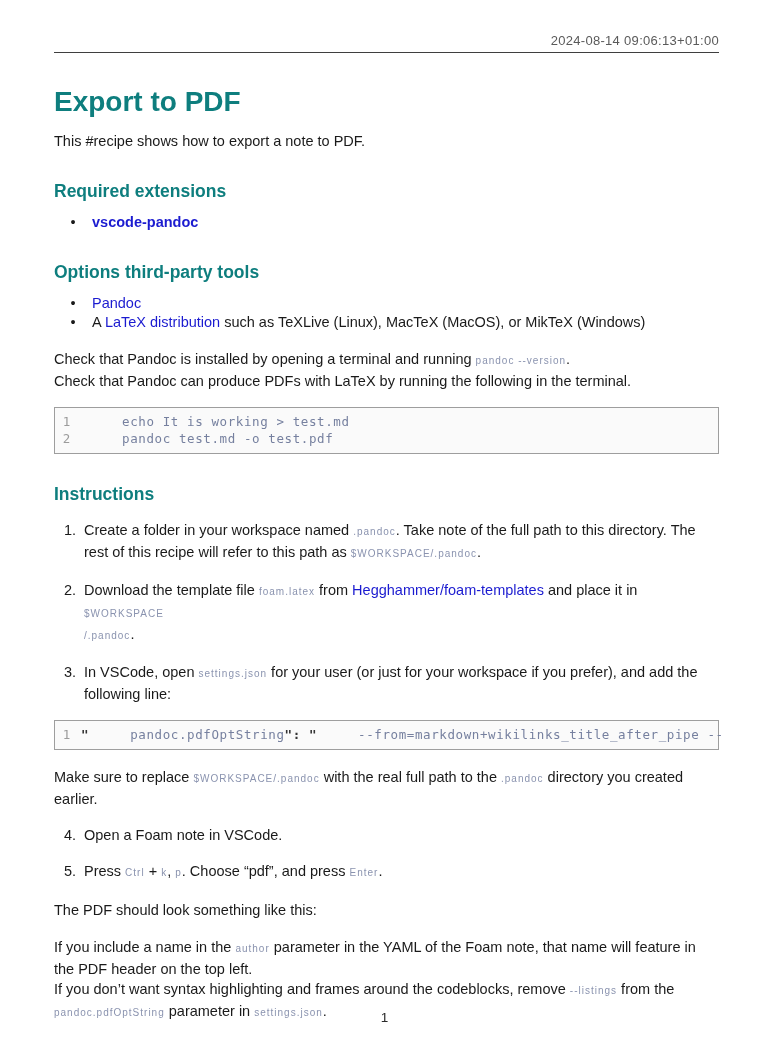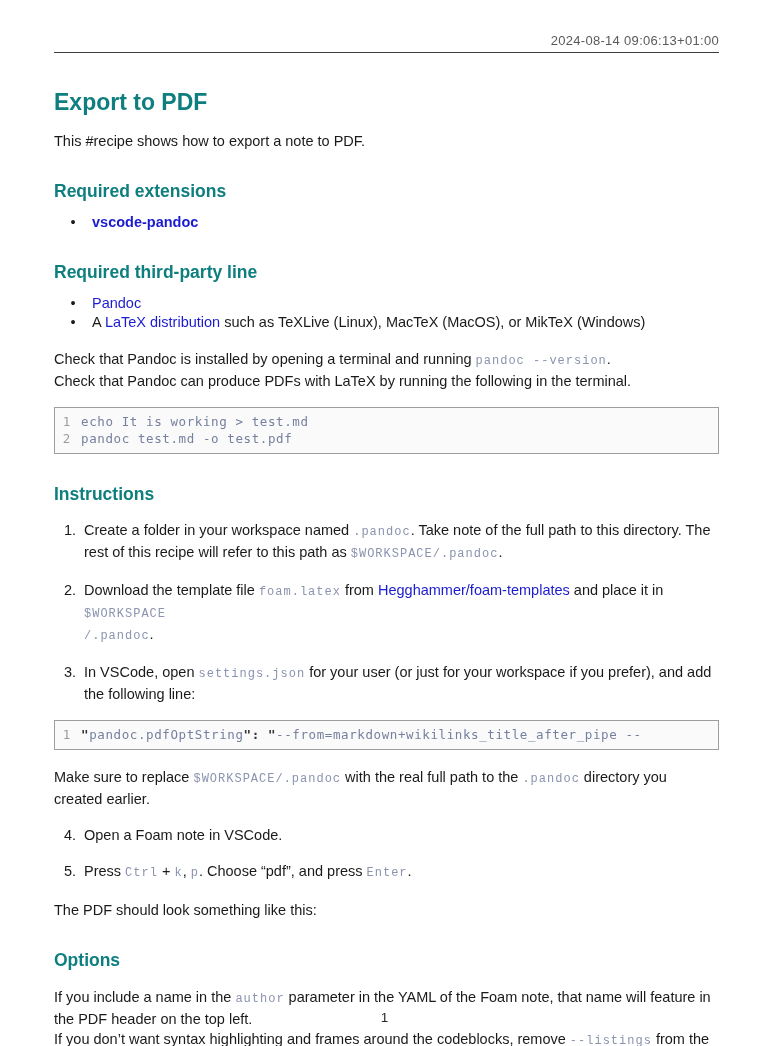--- a/index.html
+++ b/index.html
@@ -31,21 +31,21 @@
   }
   .header-rule{
     position:absolute;top:52px;left:54px;width:665px;
     border-top:1.2px solid var(--rule);
   }
   main{
     position:absolute;top:53px;left:54px;width:665px;
   }
   main h1{
     color:var(--heading);
-    font-size:23px;line-height:24px;
+    font-size:28px;line-height:24px;
     font-weight:bold;
     margin:37px 0 0 0;
   }
   main h2{
     color:var(--heading);
     font-size:17.5px;line-height:19px;
     font-weight:bold;
     margin:31px 0 0 0;
   }
   main p{
@@ -86,25 +86,25 @@
     letter-spacing:0.6px;
     white-space:pre;
   }
   .code-line .line-num{
     width:26px;flex:0 0 26px;
     text-align:right;
     color:var(--line-num);
     padding-right:10px;
     box-sizing:border-box;
   }
-  .code-line .code-text{color:var(--block-code);}
+  .code-line .code-text{color:var(--block-code);margin-left:41px;}
   .code-line .code-punct{color:var(--code-punct);font-weight:bold;}
   .inline-code{
-    font-family:Liberation Mono, monospace;
-    font-size:12px;
+    font-family:Liberation Sans, sans-serif;
+    font-size:10px;
     letter-spacing:1px;
     color:var(--inline-code);
   }
   a.doc-link{
     color:var(--link);
     text-decoration:none;
     cursor:pointer;
   }
   a.doc-link.bold{font-weight:bold;text-align:center;}
   footer{
@@ -123,21 +123,21 @@
   <main id="doc-body">
       <h1>Export to PDF</h1>
       <p><span>This #recipe shows how to export a note to PDF.</span></p>
       <h2>Required extensions</h2>
       <div class="ul-list">
         <div class="ul-item">
           <span class="marker">•</span>
           <span class="item-body"><a class="doc-link bold">vscode-pandoc</a></span>
         </div>
       </div>
-      <h2>Required third-party line</h2>
+      <h2>Options third-party tools</h2>
       <div class="ul-list">
         <div class="ul-item">
           <span class="marker">•</span>
           <span class="item-body"><a class="doc-link">Pandoc</a></span>
         </div>
         <div class="ul-item">
           <span class="marker">•</span>
           <span class="item-body"><span>A </span><a class="doc-link">LaTeX distribution</a><span> such as TeXLive (Linux), MacTeX (MacOS), or MikTeX (Windows)</span></span>
         </div>
       </div>
@@ -165,19 +165,18 @@
       <p><span>Make sure to replace </span><span class="inline-code">$WORKSPACE/.pandoc</span><span> with the real full path to the </span><span class="inline-code">.pandoc</span><span> directory you created earlier.</span></p>
       <div class="ol-item">
         <span class="marker">4.</span>
         <div class="item-body"><span>Open a Foam note in VSCode.</span></div>
       </div>
       <div class="ol-item">
         <span class="marker">5.</span>
         <div class="item-body"><span>Press </span><span class="inline-code">Ctrl</span><span> + </span><span class="inline-code">k</span><span>, </span><span class="inline-code">p</span><span>. Choose “pdf”, and press </span><span class="inline-code">Enter</span><span>.</span></div>
       </div>
       <p><span>The PDF should look something like this:</span></p>
-      <h2>Options</h2>
       <p><span>If you include a name in the </span><span class="inline-code">author</span><span> parameter in the YAML of the Foam note, that name will feature in the PDF header on the top left.</span><br><span>If you don’t want syntax highlighting and frames around the codeblocks, remove </span><span class="inline-code">--listings</span><span> from the </span><span class="inline-code">pandoc.pdfOptString</span><span> parameter in </span><span class="inline-code">settings.json</span><span>.</span></p>
     </main>
   <footer>
     <span>1</span>
   </footer>
 </div>
 
 </body></html>

